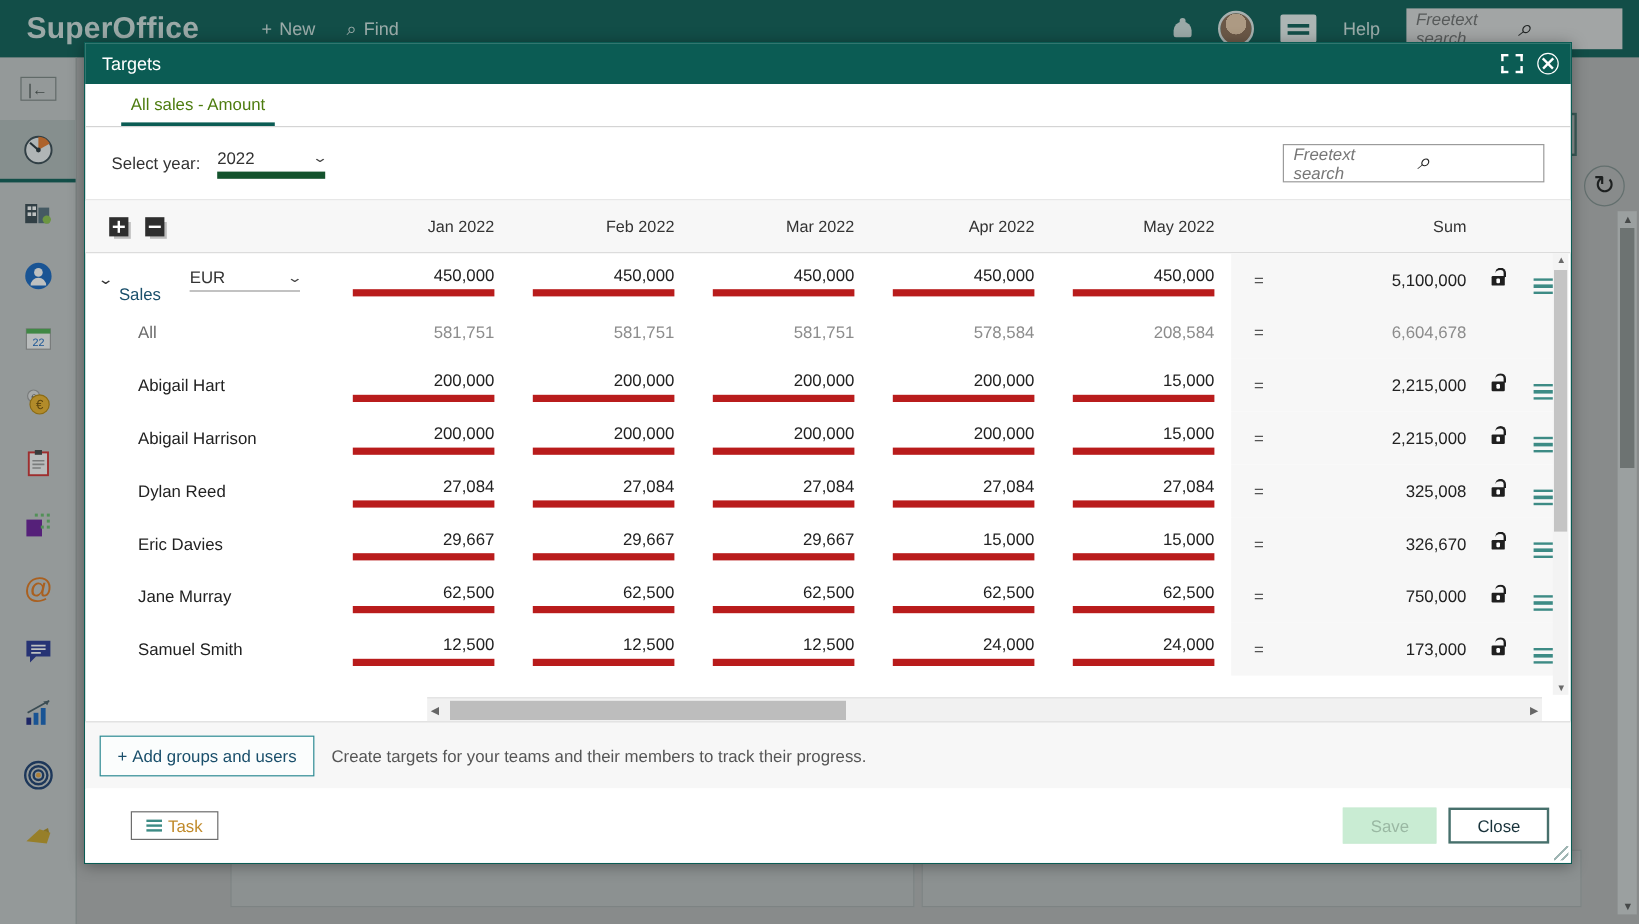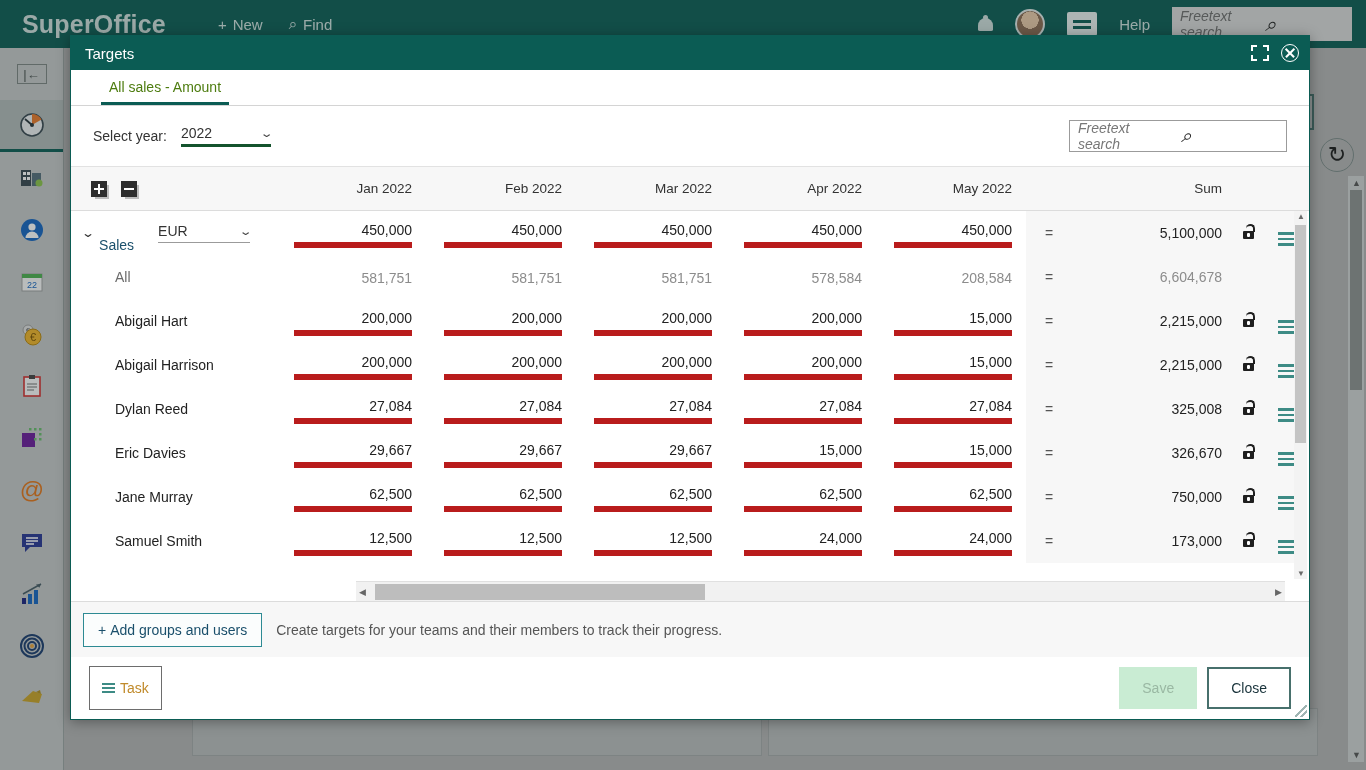--- a/index.html
+++ b/index.html
@@ -117,21 +117,21 @@
 
   .tabs { height: 36px; border-bottom: 1px solid #d4d4d4; display: flex; align-items: flex-end; padding-left: 30px; flex:0 0 36px;}
   .tab {
     font-size: 14px; color: #4d7c0f; padding: 0 8px 7px 8px;
     border-bottom: 3px solid #0b5c54;
   }
 
   .filters { height: 60px; display: flex; align-items: center; padding: 0 22px 0 22px; flex:0 0 60px;}
   .sel-year-lbl { font-size: 14px; color: #333; }
   .year-select {
-    margin-left: 14px; width: 90px; border-bottom: 3px solid #14532d;
+    margin-left: 14px; width: 90px; border-bottom: 6px solid #14532d;
     display: flex; align-items: center; padding-bottom: 3px;
   }
   .year-select .v { font-size: 14px; color: #333; }
   .chev { margin-left: auto; font-size: 11px; color: #444; transform: scaleX(1.5); }
   .search-box {
     margin-left: auto; width: 218px; height: 32px; border: 1px solid #9b9b9b;
     display: flex; align-items: center; padding: 0 8px; gap: 6px; background:#fff;
   }
   .search-box span { flex: 1; font-size: 14px; color: #777; font-style: italic; }
 
@@ -212,27 +212,27 @@
     height: 34px; border: 1px solid #2d8a93; color: #1a4f6b; background: #fbfdfd;
     font-size: 14px; padding: 0 14px; display: flex; align-items: center; gap: 4px;
   }
   .addbar .hint { font-size: 14px; color: #555; }
 
   .footer {
     flex: 0 0 62px; display: flex; align-items: center; padding: 0 18px; background: #fff;
     position: relative;
   }
   .btn-task {
-    height: 44px; border: 1px solid #6d6d6d; background: #fff; color: #c08a2a;
-    font-size: 14px; padding: 0 12px; display: flex; align-items: center; gap: 5px;
+    height: 24px; border: 1px solid #6d6d6d; background: #fff; color: #c08a2a;
+    font-size: 14px; padding: 0 12px; display: flex; align-items: center; gap: 5px; margin-left: 20px;
   }
   .task-bars { display:inline-flex; flex-direction:column; gap:2px; }
   .task-bars i { display:block; width:13px; height:2px; background:#3d8b85; }
   .foot-right { margin-left: auto; display: flex; align-items: center; gap: 10px; }
-  .btn { height: 42px; font-size: 14px; padding: 0 22px; display: flex; align-items: center; justify-content: center; }
+  .btn { height: 30px; font-size: 14px; padding: 0 22px; display: flex; align-items: center; justify-content: center; }
   .btn-save { background: #c9ecd3; color: #9ab8a3; border: 1px solid #c9ecd3; }
   .btn-saveclose { background: #fff; color: #a8b3b2; border: 1px solid #dadada; }
   .btn-close { background: #fff; color: #19333b; border: 2px solid #47706c; }
   .resizer {
     position: absolute; right: 2px; bottom: 2px; width: 12px; height: 12px;
     background:
       linear-gradient(135deg, transparent 45%, #9fb5b3 45% 55%, transparent 55%) ,
       linear-gradient(135deg, transparent 70%, #9fb5b3 70% 80%, transparent 80%);
   }
 </style>

